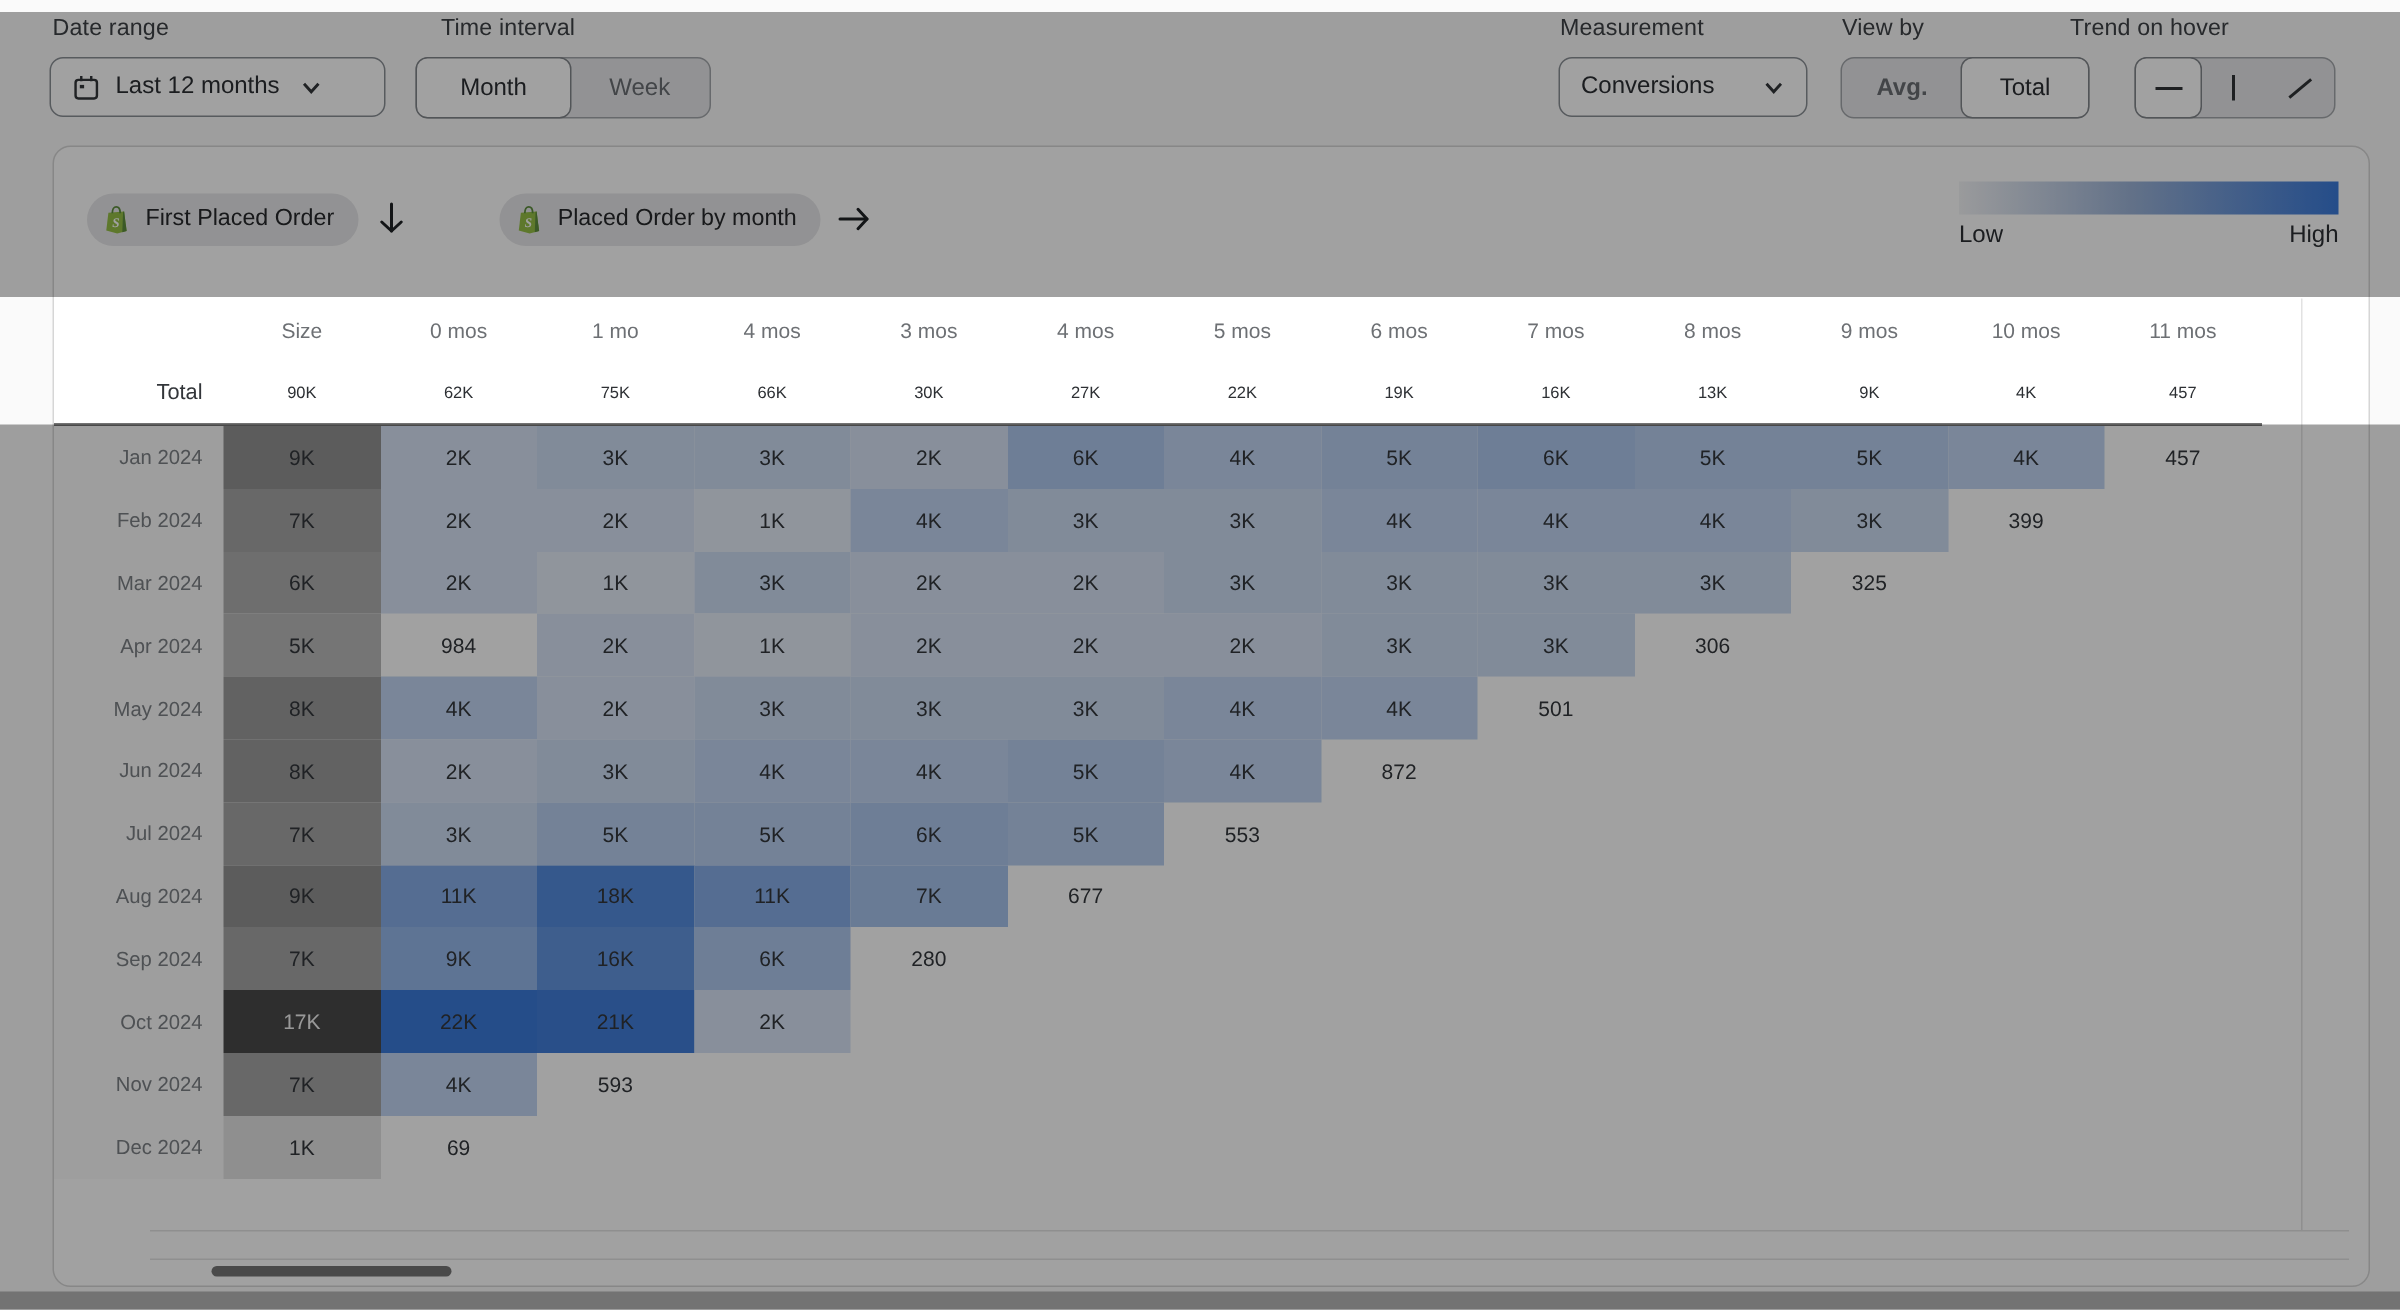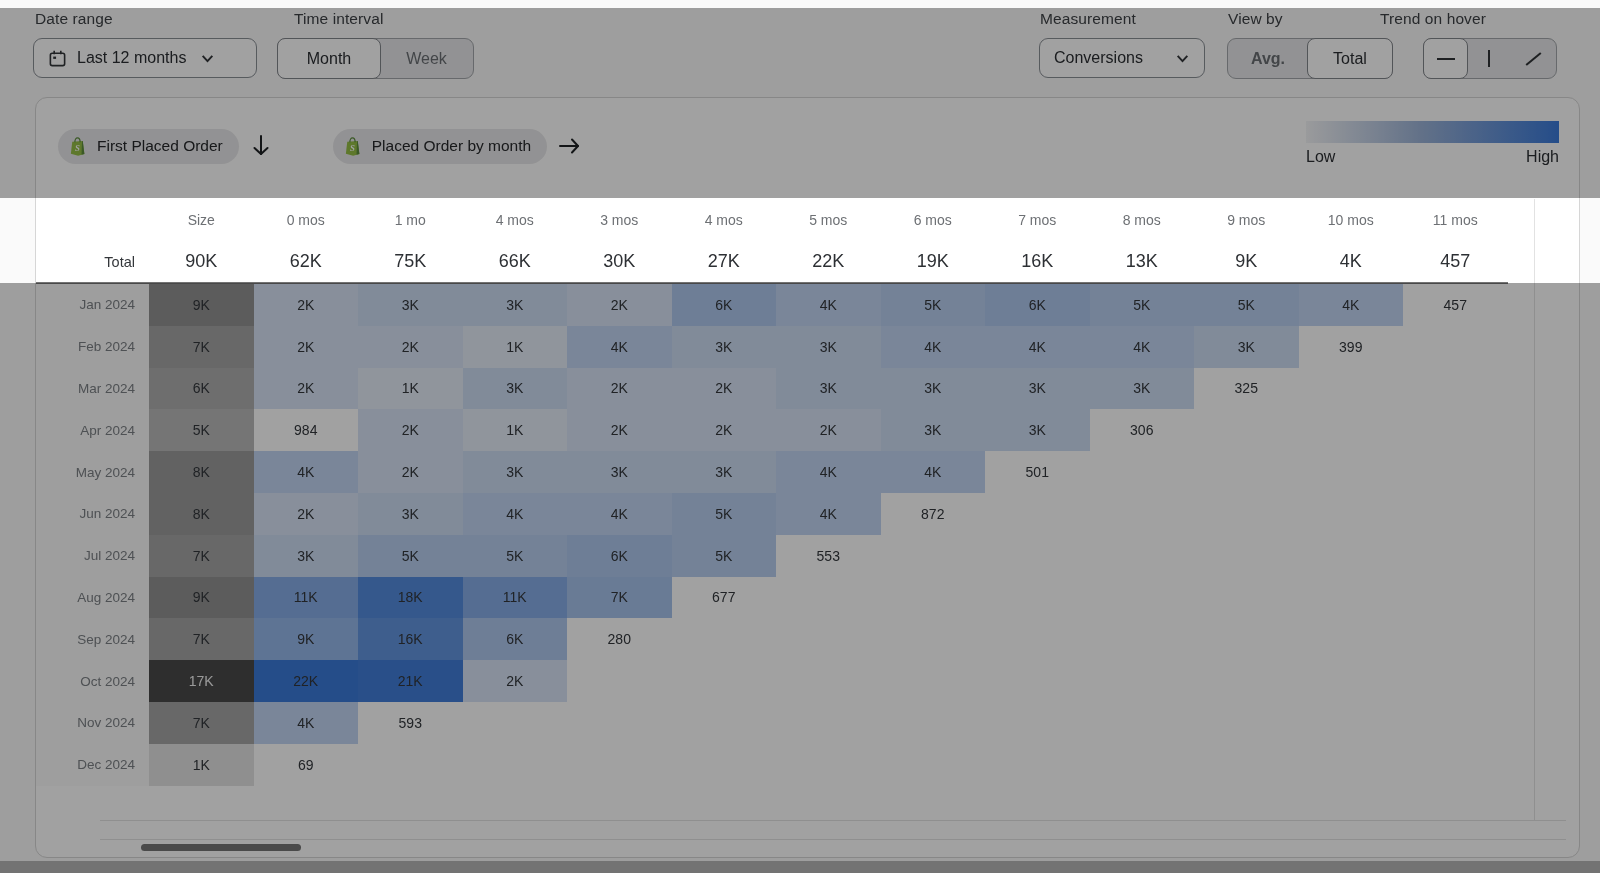--- a/index.html
+++ b/index.html
@@ -63,21 +63,21 @@
   
   .table { position: absolute; left: 0; top: 101px; }
   .trow { display: flex; }
   .trow.hdr  { height: 42px; }
   .trow.tot  { height: 43px; border-bottom: 2px solid #737373; }
   .trow.body { height: 41.8px; }
   .c0 { width: 113px; display: flex; align-items: center; justify-content: flex-end; padding-right: 14px; }
   .cc { width: 104.5px; display: flex; align-items: center; justify-content: center; }
   .hdr .cc { font-size: 14px; color: #6d7074; }
   .tot .c0 { font-size: 14.5px; color: #33363a; }
-  .tot .cc { font-size: 18px; color: #2d3034; }
+  .tot .cc { font-size: 11px; color: #2d3034; }
   .body .c0 { font-size: 13.5px; color: #7c8085; background: #fafafa; }
   .body .cc { font-size: 14px; color: #33373c; }
   .vline { position: absolute; left: 1498px; top: 101px; width: 1px; height: 621px; background: #e2e2e2; }
   .scroll-strip {
     position: absolute; left: 64px; top: 722px; width: 1466px; height: 20px;
     border-top: 1px solid #e3e3e3; border-bottom: 1px solid #e3e3e3;
   }
   .scroll-thumb {
     position: absolute; left: 105px; top: 746px; width: 160px; height: 7px;
     background: #757575; border-radius: 4px;

